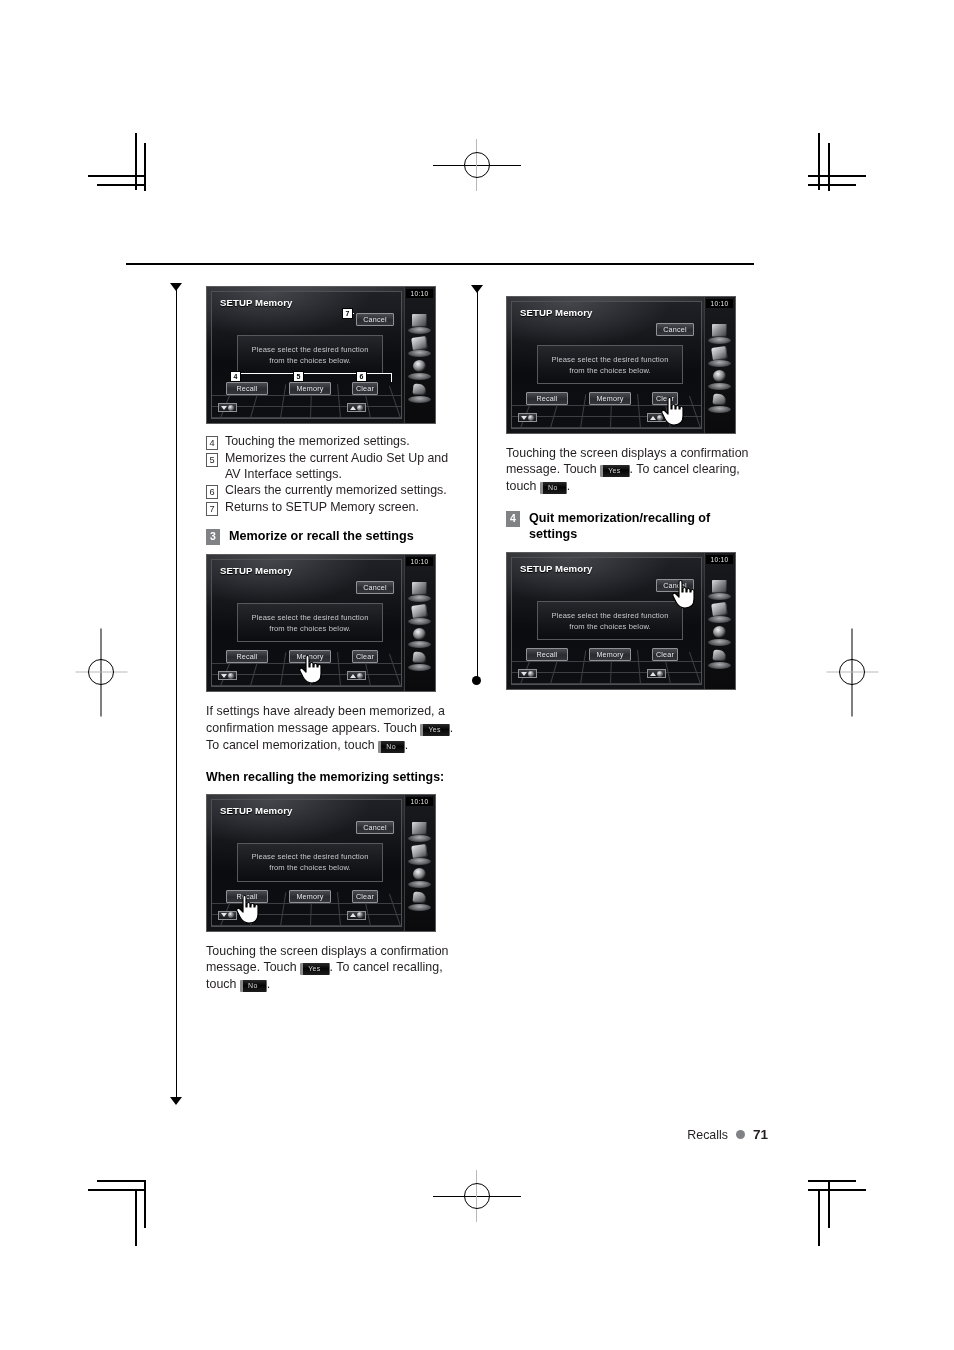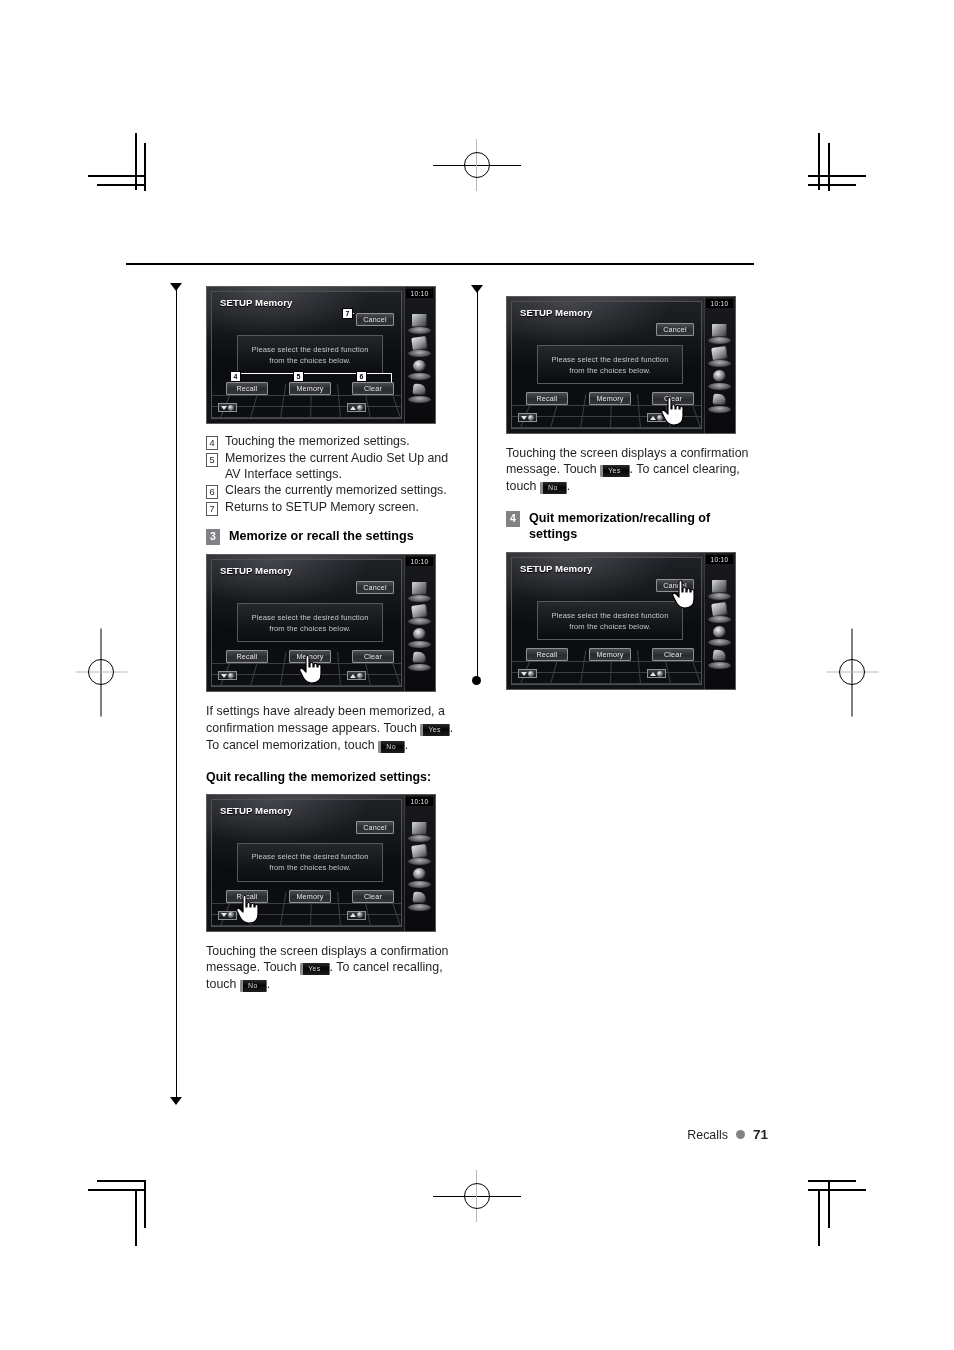--- a/index.html
+++ b/index.html
@@ -264,21 +264,21 @@
     color: #e6e7ea;
     font-size: 7.2px;
     line-height: 11px;
     text-align: center;
     letter-spacing: 0.2px;
     box-sizing: border-box;
     border-radius: 1px;
   }
   .shot .btn.recall  { left: 14px;  bottom: 23px; width: 42px; }
   .shot .btn.memory  { left: 77px;  bottom: 23px; width: 42px; }
-  .shot .btn.clear   { left: 140px; bottom: 23px; width: 42px; }
+  .shot .btn.clear   { left: 140px; bottom: 23px; width: 26px; }
   .shot .btn.cancel  { right: 7px;  top: 21px;  width: 38px; }
 
   .shot .corner {
     position: absolute;
     bottom: 6px;
     width: 19px; height: 9px;
     border: 1px solid #8f9195;
     background: linear-gradient(to bottom, #3d3f44, #15161a);
     display: flex;
     align-items: center;
@@ -549,21 +549,21 @@
 
     <svg class="hand" style="left:90px; top:99px;" viewBox="0 0 26 30">
       <path d="M9 3 c0-2 3-2 3 0 l0 10 l1 0 l0-3 c0-2 3-2 3 0 l0 3 l1 0 l0-2 c0-2 3-2 3 0 l0 2 l1 0 l0-1 c0-2 3-2 3 0 l0 8 c0 6-4 9-9 9 c-5 0-7-2-9-6 l-3-6 c-1-2 1-4 3-2 l3 3 z" fill="#ffffff" stroke="#000000" stroke-width="1.2" stroke-linejoin="round"></path>
     </svg>
   </div>
 
   <p class="body" style="margin-top:11px;">
     <span>If settings have already been memorized, a confirmation message appears. Touch </span><span class="keycap">Yes</span><span>. To cancel memorization, touch </span><span class="keycap">No</span><span>.</span>
   </p>
 
-  <h4 class="sub" style="margin-top:15px;">Quit recalling the memorized settings:</h4>
+  <h4 class="sub" style="margin-top:15px;">When recalling the memorizing settings:</h4>
 
   <div class="shot" style="margin-top:9px;">
     <div class="bezel"></div>
     <div class="mainarea">
       <div class="grid">
         <i style="left:0; bottom:0;  width:100%; height:1px;"></i>
         <i style="left:0; bottom:11px; width:100%; height:1px;"></i>
         <i style="left:0; bottom:22px; width:100%; height:1px;"></i>
         <i style="left:8px;  bottom:0; width:1px; height:34px; transform:rotate(22deg); transform-origin:bottom;"></i>
         <i style="left:38px; bottom:0; width:1px; height:34px; transform:rotate(16deg); transform-origin:bottom;"></i>

